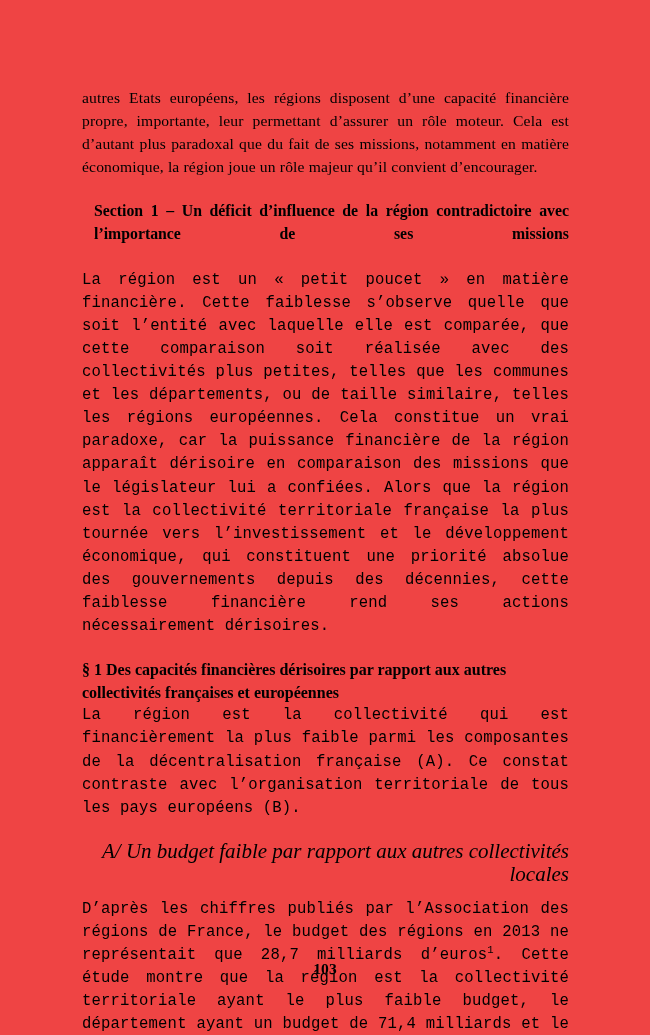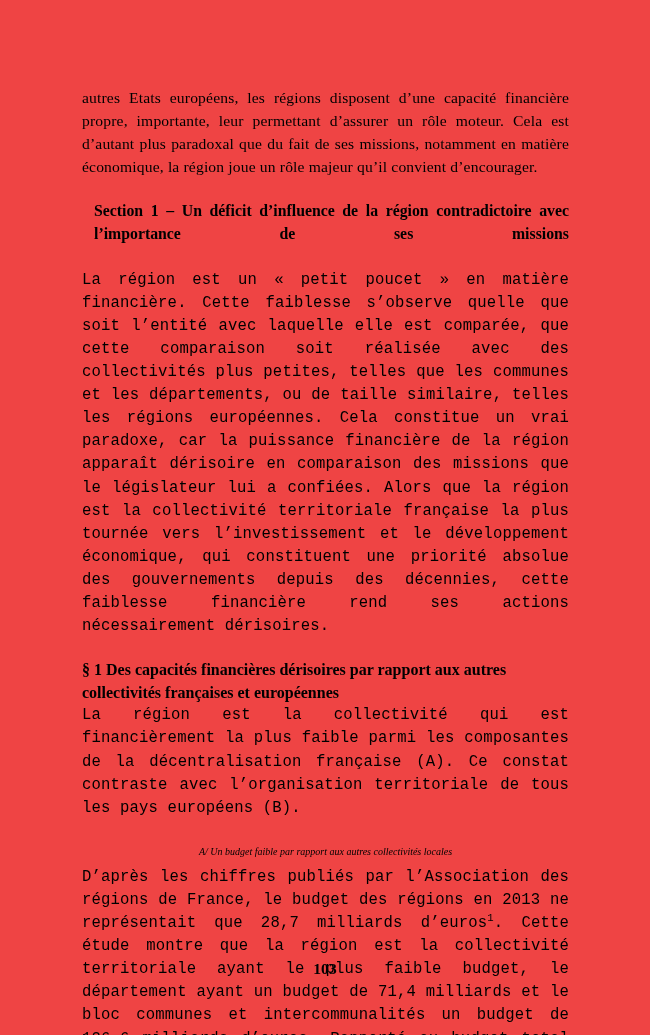--- a/index.html
+++ b/index.html
@@ -53,26 +53,26 @@
     height: 0;
   }
   h3.para-heading {
     margin: 20px 0 0 0;
     font-size: 16px;
     line-height: 23.1px;
     font-weight: bold;
     text-align: left;
   }
   h4.sub-heading {
-    margin: 20px 0 3px 0;
-    font-size: 10px;
+    margin: 20px 0 12px 0;
+    font-size: 21px;
     line-height: 23.1px;
     font-weight: normal;
     font-style: italic;
-    text-align: center;
+    text-align: right;
   }
   .spaced-after {
     margin-top: 12px;
     font-family: Liberation Mono, monospace;
   }
   .fn-ref {
     font-size: 0.68em;
     vertical-align: super;
     line-height: 0;
   }

